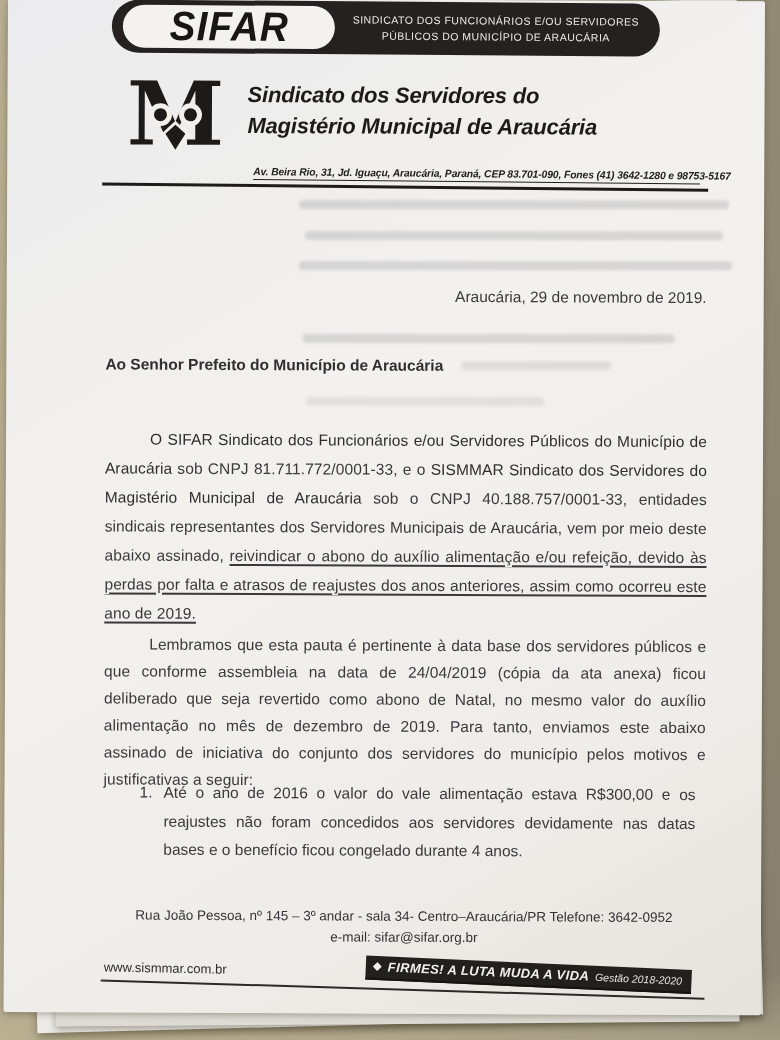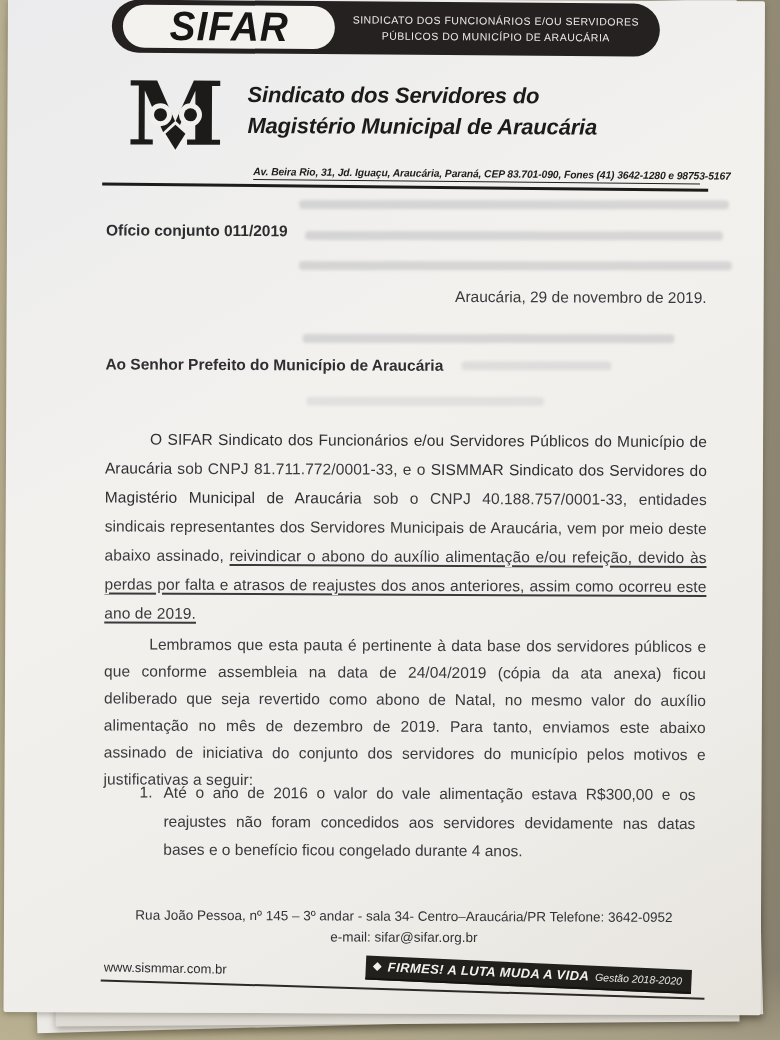--- a/index.html
+++ b/index.html
@@ -127,21 +127,20 @@
   <div class="sismmar-address">Av. Beira Rio, 31, Jd. Iguaçu, Araucária, Paraná, CEP 83.701-090, Fones (41) 3642-1280 e 98753-5167</div>
   <div class="header-rule"></div>
 
   <div class="ghost" style="left:292px;top:200px;width:430px"></div>
   <div class="ghost" style="left:298px;top:231px;width:418px"></div>
   <div class="ghost" style="left:292px;top:261px;width:433px"></div>
   <div class="ghost" style="left:296px;top:334px;width:372px"></div>
   <div class="ghost" style="left:455px;top:361px;width:150px;opacity:.7"></div>
   <div class="ghost" style="left:300px;top:397px;width:238px;opacity:.6"></div>
 
-  <div class="ref">Ofício conjunto 011/2019</div>
   <div class="date">Araucária, 29 de novembro de 2019.</div>
   <div class="recipient">Ao Senhor Prefeito do Município de Araucária</div>
 
   <p class="para p1"><span class="seg-bold">O SIFAR Sindicato dos Funcionários e/ou Servidores Públicos do Município de Araucária</span><span> sob CNPJ 81.711.772/0001-33, e o </span><span class="seg-bold">SISMMAR Sindicato dos Servidores do Magistério Municipal de Araucária</span><span> sob o CNPJ 40.188.757/0001-33, entidades sindicais representantes dos Servidores Municipais de Araucária, vem por meio deste abaixo assinado, </span><span class="seg-underline">reivindicar o abono do auxílio alimentação e/ou refeição, devido às perdas por falta e atrasos de reajustes dos anos anteriores, assim como ocorreu este ano de 2019.</span></p>
 
   <p class="para p2">Lembramos que esta pauta é pertinente à data base dos servidores públicos e que conforme assembleia na data de 24/04/2019 (cópia da ata anexa) ficou deliberado que seja revertido como abono de Natal, no mesmo valor do auxílio alimentação no mês de dezembro de 2019. Para tanto, enviamos este abaixo assinado de iniciativa do conjunto dos servidores do município pelos motivos e justificativas a seguir:</p>
 
   <div class="list">
     <div class="list-item">
       <span class="list-num">1.</span>

